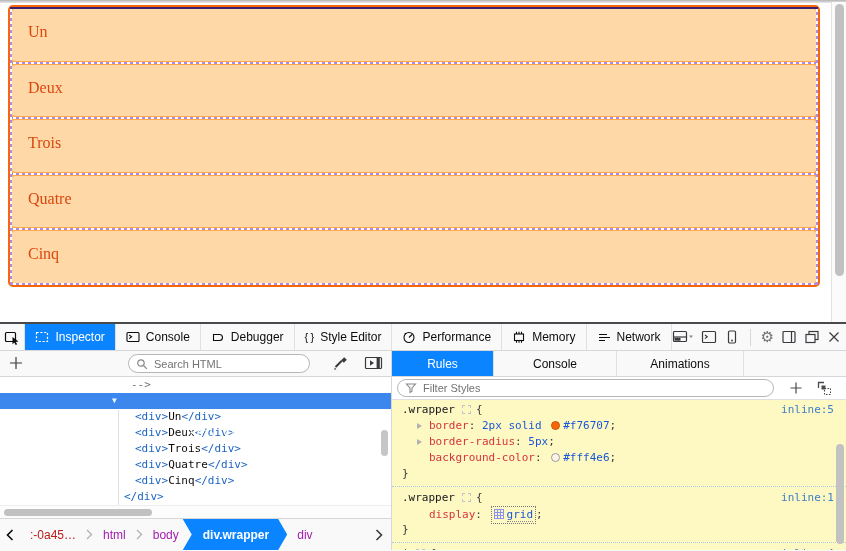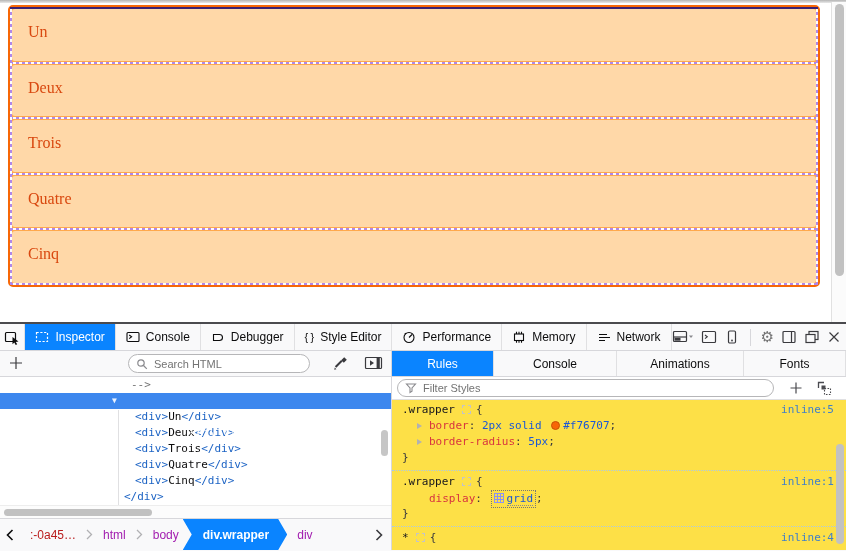--- a/index.html
+++ b/index.html
@@ -89,21 +89,21 @@
   .crumb-nav.right { margin-left:auto; margin-right:8px; }
   
   #filter-row { height:23px; background:#fff; border-bottom:1px solid #e0e0e2; position:relative; flex:none; }
   #filter-pill { position:absolute; left:5px; top:2px; width:377px; height:18px;
     border:1px solid #b6b6b8; border-radius:10px; background:#fff; display:flex; align-items:center; padding:0 7px; gap:4px; }
   #filter-pill input { border:none; outline:none; width:300px; font-size:11px; color:#0c0c0d;
     font-family:"Liberation Sans",sans-serif; background:transparent; }
   #filter-pill input::placeholder { color:#737373; }
   #add-rule { position:absolute; right:42px; top:3px; }
   #pseudo-toggle { position:absolute; right:13px; top:3px; }
-  #rules-list { position:relative; flex:1; overflow:hidden; background:#fde047;
+  #rules-list { position:relative; flex:1; overflow:hidden; background:#fef9c3;
     font-family:"DejaVu Sans Mono", monospace; font-size:11px; padding-top:2px; }
   .r-line { height:16px; line-height:16px; white-space:pre; position:relative; }
   .r-sel { padding-left:10px; color:#16161d; }
   .selector { color:#16161d; }
   .sel-icon { display:inline-block; width:9px; height:9px; border:1px dashed #c3c3c8; margin:0 5px -1px 7px; }
   .brace { color:#38383d; }
   .r-loc { position:absolute; right:12px; top:0; color:#3f7fc9; }
   .r-decl { padding-left:37px; position:relative; }
   .r-arrow { position:absolute; left:25px; top:5px; width:0; height:0;
     border-left:5px solid #b1b1b3; border-top:3.5px solid transparent; border-bottom:3.5px solid transparent; }
@@ -367,23 +367,20 @@
       <div id="sidebar-tabs">
         <div class="sb-tab active" style="width:102px;">
             <span>Rules</span>
           </div>
         <div class="sb-tab" style="width:123px;">
             <span>Console</span>
           </div>
         <div class="sb-tab" style="width:127px;">
             <span>Animations</span>
           </div>
-        <div class="sb-tab" style="flex:1;">
-            <span>Fonts</span>
-          </div>
       </div>
 
       <div id="filter-row">
         <div id="filter-pill">
           <span>
             <svg width="12" height="12" viewBox="0 0 12 12">
                 <path d="M1.5 2 h9 L7 6 v3.2 L5 10.5 V6 Z" fill="none" stroke="#8a8a8e" stroke-width="1.1"></path>
               </svg>
           </span>
           <input type="text" placeholder="Filter Styles" style="">
@@ -400,20 +397,21 @@
               <rect x="8.5" y="8.5" width="6" height="6" fill="none" stroke="#4a4a4f" stroke-width="1.1" stroke-dasharray="1.6 1.4"></rect>
             </svg>
         </span>
       </div>
 
       <div id="rules-list">
 
         <div class="r-line r-sel"><span class="selector">.wrapper</span><span class="sel-icon"></span><span class="brace">{</span><span class="r-loc">inline:5</span></div>
         <div class="r-line r-decl"><span class="r-arrow"></span><span class="prop">border</span><span class="brace">: </span><span class="pval">2px solid </span><span class="swatch orange"></span><span class="pval">#f76707</span><span class="semi">;</span></div>
         <div class="r-line r-decl"><span class="r-arrow"></span><span class="prop">border-radius</span><span class="brace">: </span><span class="pval">5px</span><span class="semi">;</span></div>
+        <div class="r-line r-decl"><span class="prop">background-color</span><span class="brace">: </span><span class="swatch cream"></span><span class="pval">#fff4e6</span><span class="semi">;</span></div>
         <div class="r-line r-sel"><span class="brace">}</span></div>
         <div class="rule-sep"></div>
 
         <div class="r-line r-sel"><span class="selector">.wrapper</span><span class="sel-icon"></span><span class="brace">{</span><span class="r-loc">inline:1</span></div>
         <div class="r-line r-decl"><span class="prop">display</span><span class="brace">: </span><span class="grid-toggle-box"><span class="grid-icon"></span><span class="gridval">grid</span></span><span class="semi">;</span></div>
         <div class="r-line r-sel"><span class="brace">}</span></div>
         <div class="rule-sep"></div>
 
         <div class="r-line r-sel"><span class="selector">*</span><span class="sel-icon"></span><span class="brace">{</span><span class="r-loc">inline:4</span></div>
 

